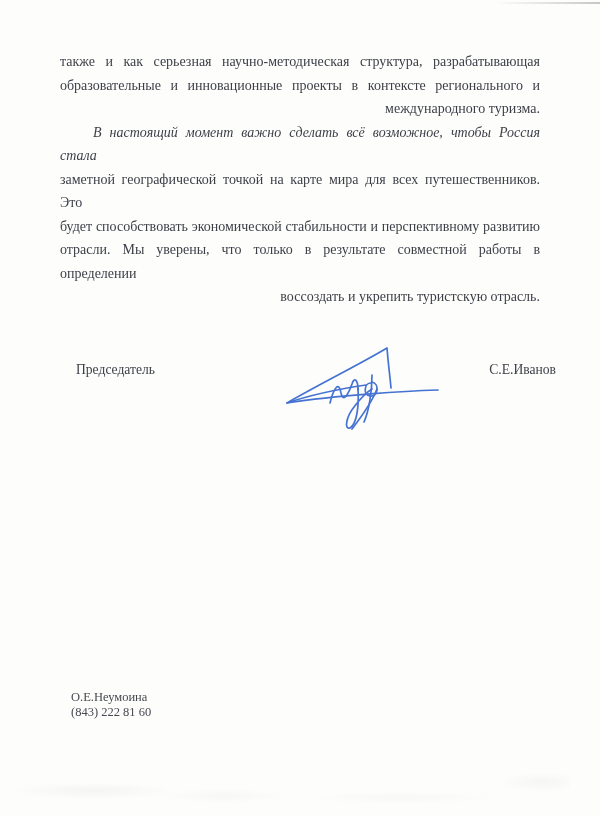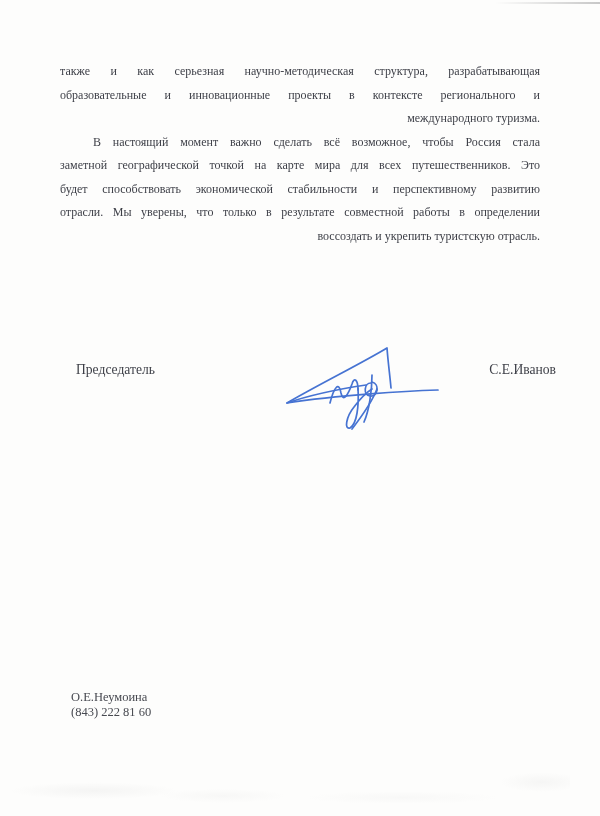--- a/index.html
+++ b/index.html
@@ -19,27 +19,27 @@
   }
   .scan-noise {
     position:absolute; left:10px; top:772px; width:560px; height:34px;
     background:
       radial-gradient(ellipse 120px 12px at 15% 55%, rgba(170,170,170,0.10), transparent 70%),
       radial-gradient(ellipse 90px 10px at 38% 70%, rgba(170,170,170,0.07), transparent 70%),
       radial-gradient(ellipse 140px 9px at 70% 75%, rgba(170,170,170,0.06), transparent 70%),
       radial-gradient(ellipse 60px 14px at 95% 30%, rgba(170,170,170,0.09), transparent 70%);
   }
   .body-text {
-    position:absolute; left:60px; top:60px; width:480px;
-    font-size:12px;
+    position:absolute; left:60px; top:50px; width:480px;
+    font-size:14px;
   }
   .ln { line-height:23.5px; }
   .j  { text-align:justify; text-align-last:justify; }
   .last { text-align:right; }
-  .ind { text-indent:33px; }
+  .ind { text-indent:33px;font-style:italic; }
   .sig-row {
     position:absolute; left:76px; top:359px; width:480px;
     display:flex; justify-content:space-between;
     font-size:13.6px; line-height:21px;
   }
   .signature-svg { position:absolute; left:268px; top:336px; }
   .footer {
     position:absolute; left:71px; top:690px;
     font-size:12.5px; line-height:14.5px; color:#474950;
   }

